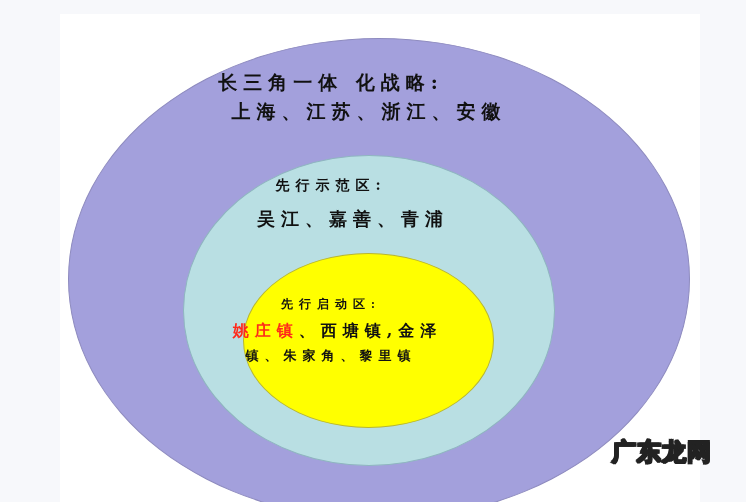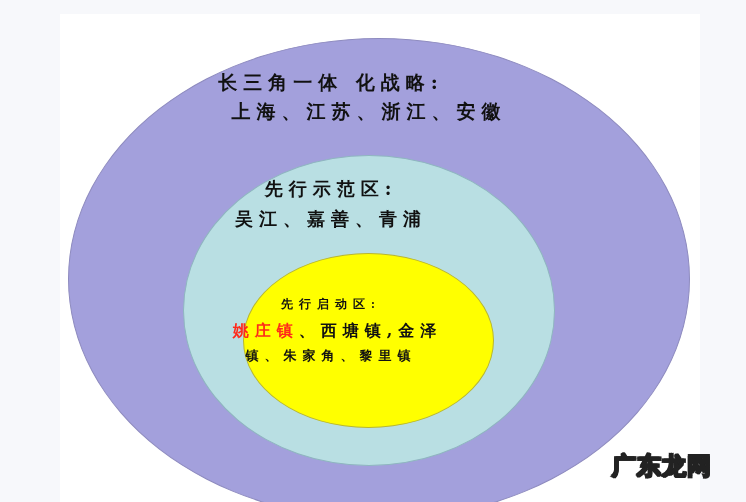--- a/index.html
+++ b/index.html
@@ -15,28 +15,28 @@
   .ellipse { position:absolute; border-radius:50%; box-sizing:border-box; }
   .outer  { left:68px;  top:38px;  width:622px; height:482px; background:#a3a0dc; border:1px solid #8e8bbf; }
   .middle { left:183px; top:155px; width:372px; height:311px; background:#b9dfe3; border:1px solid #8fb5c0; }
   .inner  { left:243px; top:253px; width:251px; height:175px; background:#ffff00; border:1px solid #b8b630; }
   .txt {
     position:absolute; left:0; width:662px; text-align:center;
     color:#111; font-weight:bold; letter-spacing:6px; white-space:nowrap;
   }
   .t-outer-title { top:70px;  font-size:19px; }
   .t-outer-body  { top:99px;  font-size:19px;padding-left:38px; }
-  .t-mid-title   { top:177px; font-size:18px; }
-  .t-mid-body    { top:207px; font-size:18px; }
+  .t-mid-title   { top:177px; font-size:14px; }
+  .t-mid-body    { top:207px; font-size:18px;padding-left:22px; }
   .t-in-title    { top:296px; font-size:12px;font-family:Liberation Serif, serif; }
   .t-in-line1    { top:321px; font-size:16px; }
   .t-in-line2    { top:347px; font-size:13px; }
   .red { color:#ff2a1a;margin-left:13px; }
   .watermark {
-    position:absolute; left:612px; top:450px; font-size:24px; font-weight:bold;
+    position:absolute; left:612px; top:436px; font-size:24px; font-weight:bold;
     font-family: "DejaVu Sans", "Liberation Sans", sans-serif;
     color:#000000; letter-spacing:1px;
     -webkit-text-stroke:1.5px #222;
     text-shadow: 1px 1px 0 #222, -1px -1px 0 #222, 1px -1px 0 #222, -1px 1px 0 #222;
   }
 </style>
 </head>
 <body>
 
 <div class="panel"></div>

